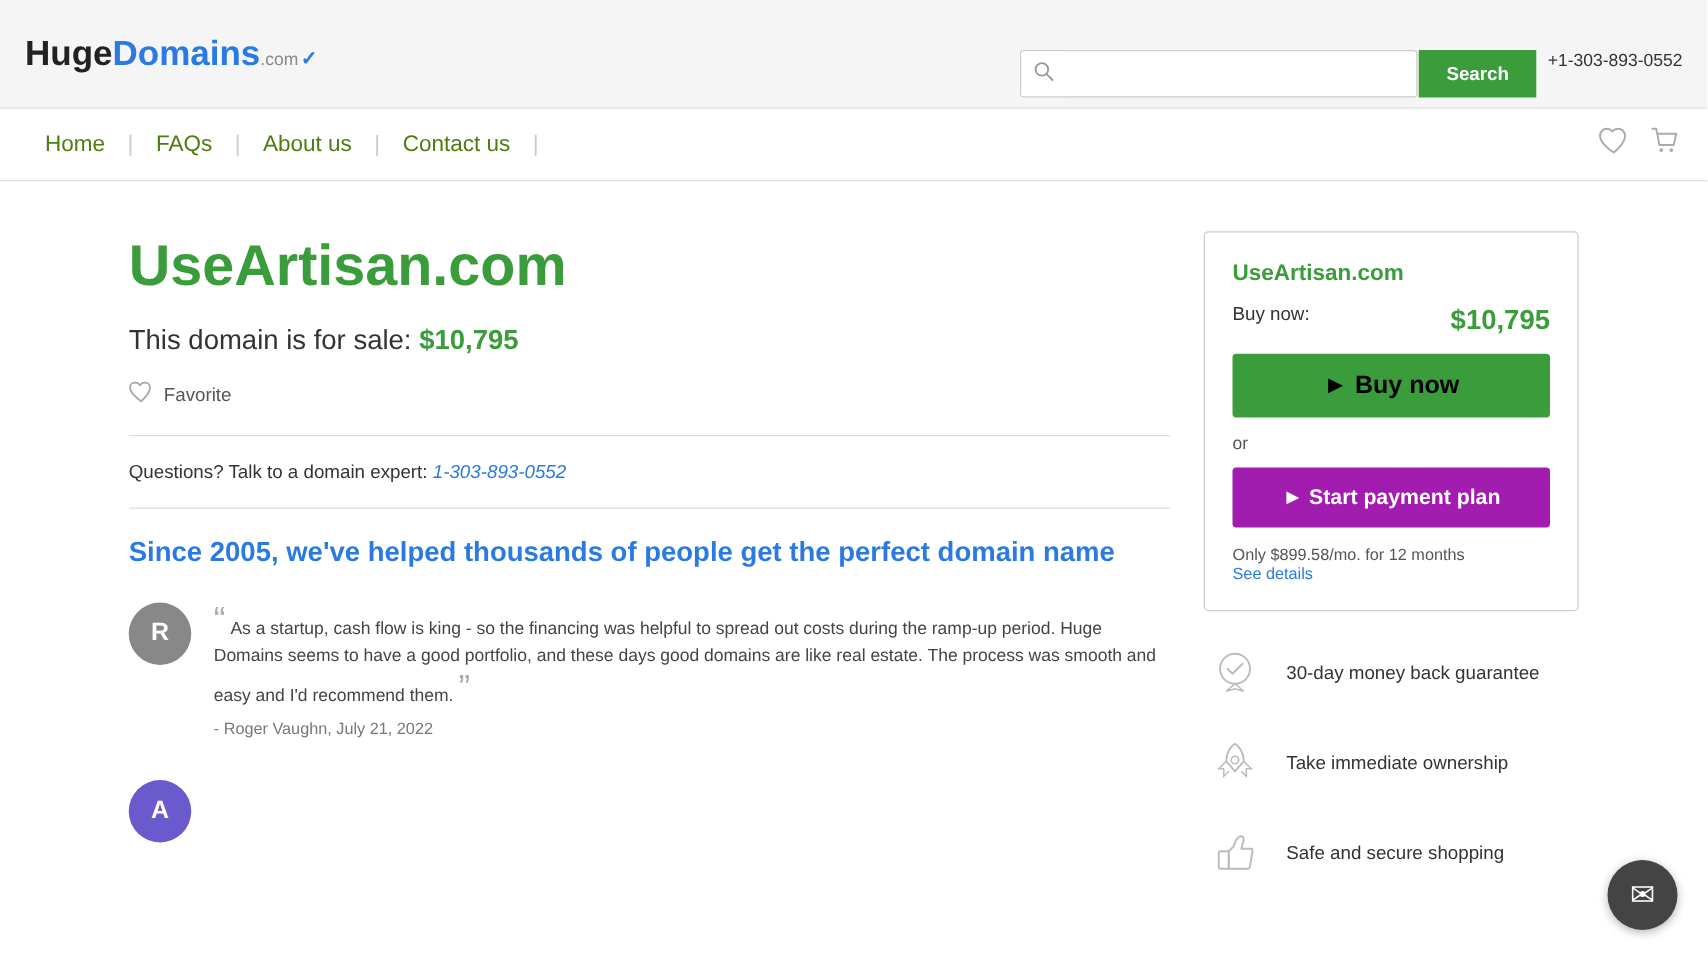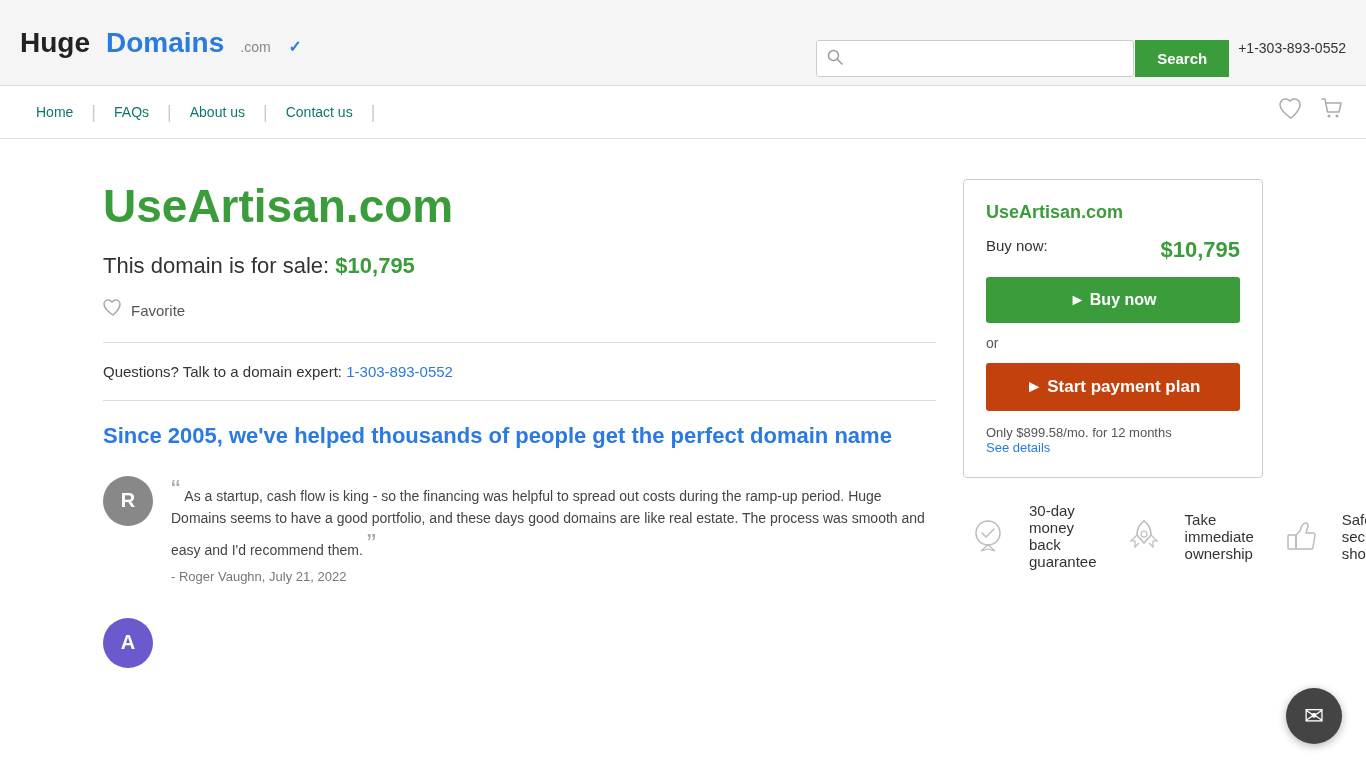--- a/index.html
+++ b/index.html
@@ -10,21 +10,21 @@
       background: #f5f5f5;
       border-bottom: 1px solid #ddd;
       padding: 8px 20px;
       display: flex;
       align-items: center;
       justify-content: space-between;
     }
     .logo {
       display: flex;
       align-items: baseline;
-      gap: 16px;
+      gap: 0;
       font-size: 28px;
       font-weight: bold;
       color: #222;
       text-decoration: none;
     }
     .logo .huge { color: #222; }
     .logo .domains { color: #2a7ae2; }
     .logo .com { font-size: 14px; color: #888; font-weight: normal; }
     .header-right {
       display: flex;
@@ -81,22 +81,22 @@
       align-items: center;
       gap: 0;
       list-style: none;
     }
     .nav-links li {
       display: flex;
       align-items: center;
     }
     .nav-links li a {
       text-decoration: none;
-      color: #0f766e;
-      font-size: 14px;
+      color: #4d7c0f;
+      font-size: 18px;
       padding: 18px 16px;
       display: block;
     }
     .nav-divider {
       color: #ccc;
       font-size: 18px;
       padding: 0 2px;
     }
     .nav-icons {
       display: flex;
@@ -156,20 +156,21 @@
       margin: 20px 0;
     }
     .expert-question {
       font-size: 15px;
       color: #333;
       margin-bottom: 20px;
     }
     .expert-question a {
       color: #2a7ae2;
       text-decoration: none;
+      font-style: italic;
     }
     .section-heading {
       font-size: 22px;
       color: #2a7ae2;
       margin-bottom: 24px;
       line-height: 1.4;
     }
     .testimonial {
       display: flex;
       gap: 18px;
@@ -243,39 +244,39 @@
     }
     .buy-now-price {
       color: #3a9c3a;
       font-size: 22px;
       font-weight: bold;
     }
     .btn-buy-now {
       display: block;
       width: 100%;
       background: #3a9c3a;
-      color: #ffffff;
+      color: #000000;
       border: none;
       padding: 14px;
-      font-size: 16px;
+      font-size: 20px;
       font-weight: bold;
       cursor: pointer;
       border-radius: 3px;
       margin-bottom: 12px;
       text-align: center;
     }
     .or-text {
       color: #555;
       font-size: 14px;
       margin-bottom: 12px;
     }
     .btn-payment-plan {
       display: block;
       width: 100%;
-      background: #c2410c;
+      background: #a21caf;
       color: #fff;
       border: none;
       padding: 14px;
       font-size: 17px;
       font-weight: bold;
       cursor: pointer;
       border-radius: 3px;
       margin-bottom: 14px;
       text-align: center;
     }
@@ -285,21 +286,21 @@
     }
     .see-details-link {
       color: #2a7ae2;
       text-decoration: none;
       font-size: 13px;
     }
 
     
     .trust-items {
       display: flex;
-      flex-direction: row;
+      flex-direction: column;
       gap: 22px;
     }
     .trust-item {
       display: flex;
       align-items: center;
       gap: 16px;
     }
     .trust-icon {
       width: 50px;
       height: 50px;

